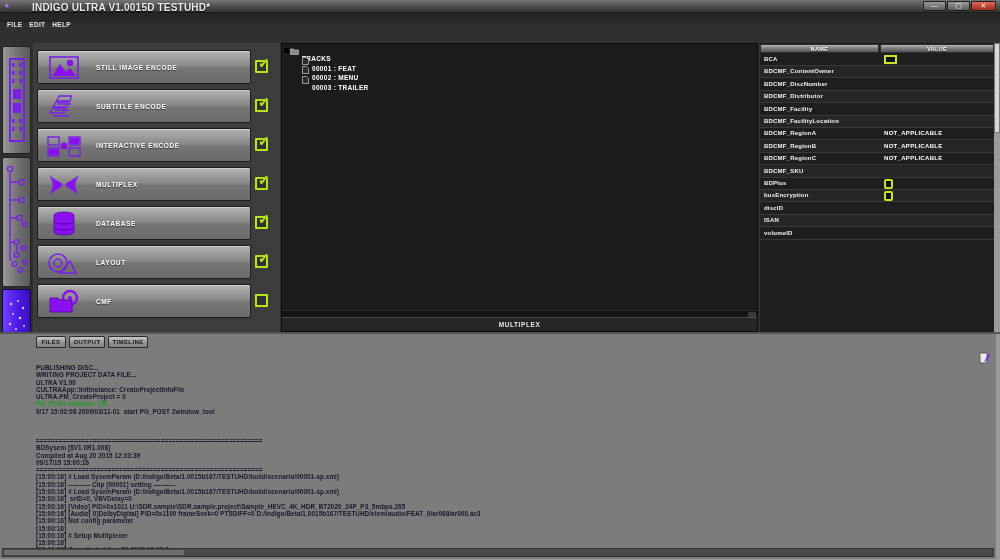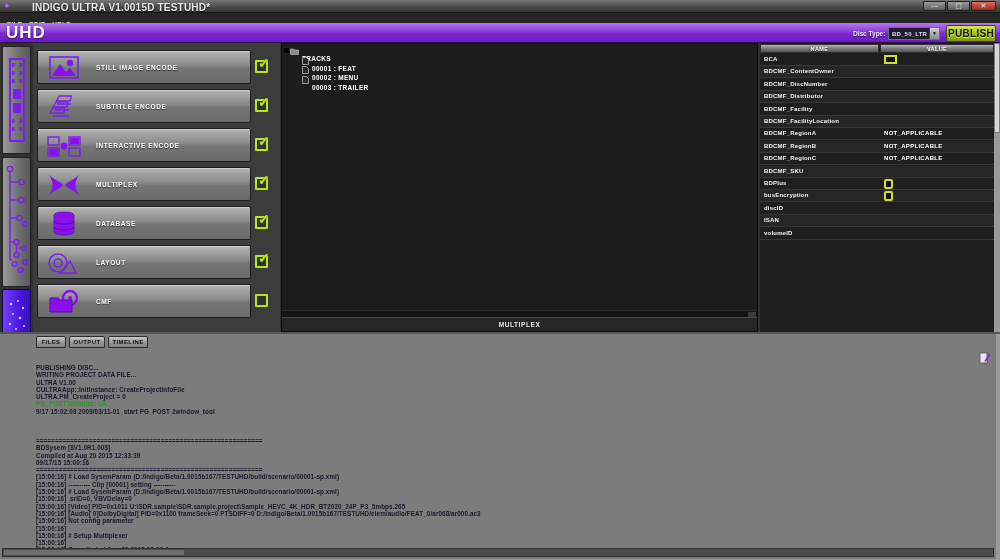--- a/index.html
+++ b/index.html
@@ -103,29 +103,20 @@
   <div id="titlebar">
     <span id="title-icon">✦</span>
     <span id="title-text">INDIGO ULTRA V1.0015D TESTUHD*</span>
     <div class="winbtn" id="btn-min">—</div>
     <div class="winbtn" id="btn-max">▢</div>
     <div class="winbtn" id="btn-close">✕</div>
   </div>
 
   <div id="menubar"><span class="menu-item">FILE</span><span class="menu-item">EDIT</span><span class="menu-item">HELP</span></div>
 
-  <div id="header">
-    <span id="uhd">UHD</span>
-    <span id="disc-type-label">Disc Type:</span>
-    <div id="disc-type">
-      <span id="disc-type-value">BD_50_LTR</span>
-      <span id="disc-type-arrow">▼</span>
-    </div>
-    <div id="publish-btn">PUBLISH</div>
-  </div>
 
   <div class="side-btn" id="side-encode">
     <svg width="20" height="90" viewBox="0 0 20 90">
       <rect x="3" y="4" width="14" height="82" fill="none" stroke="#7a1fe8" stroke-width="2"></rect>
       <g fill="#7a1fe8">
         <rect x="5" y="8" width="2.5" height="4"></rect>
           <rect x="12.5" y="8" width="2.5" height="4"></rect>
         <rect x="5" y="16" width="2.5" height="4"></rect>
           <rect x="12.5" y="16" width="2.5" height="4"></rect>
         <rect x="5" y="24" width="2.5" height="4"></rect>

